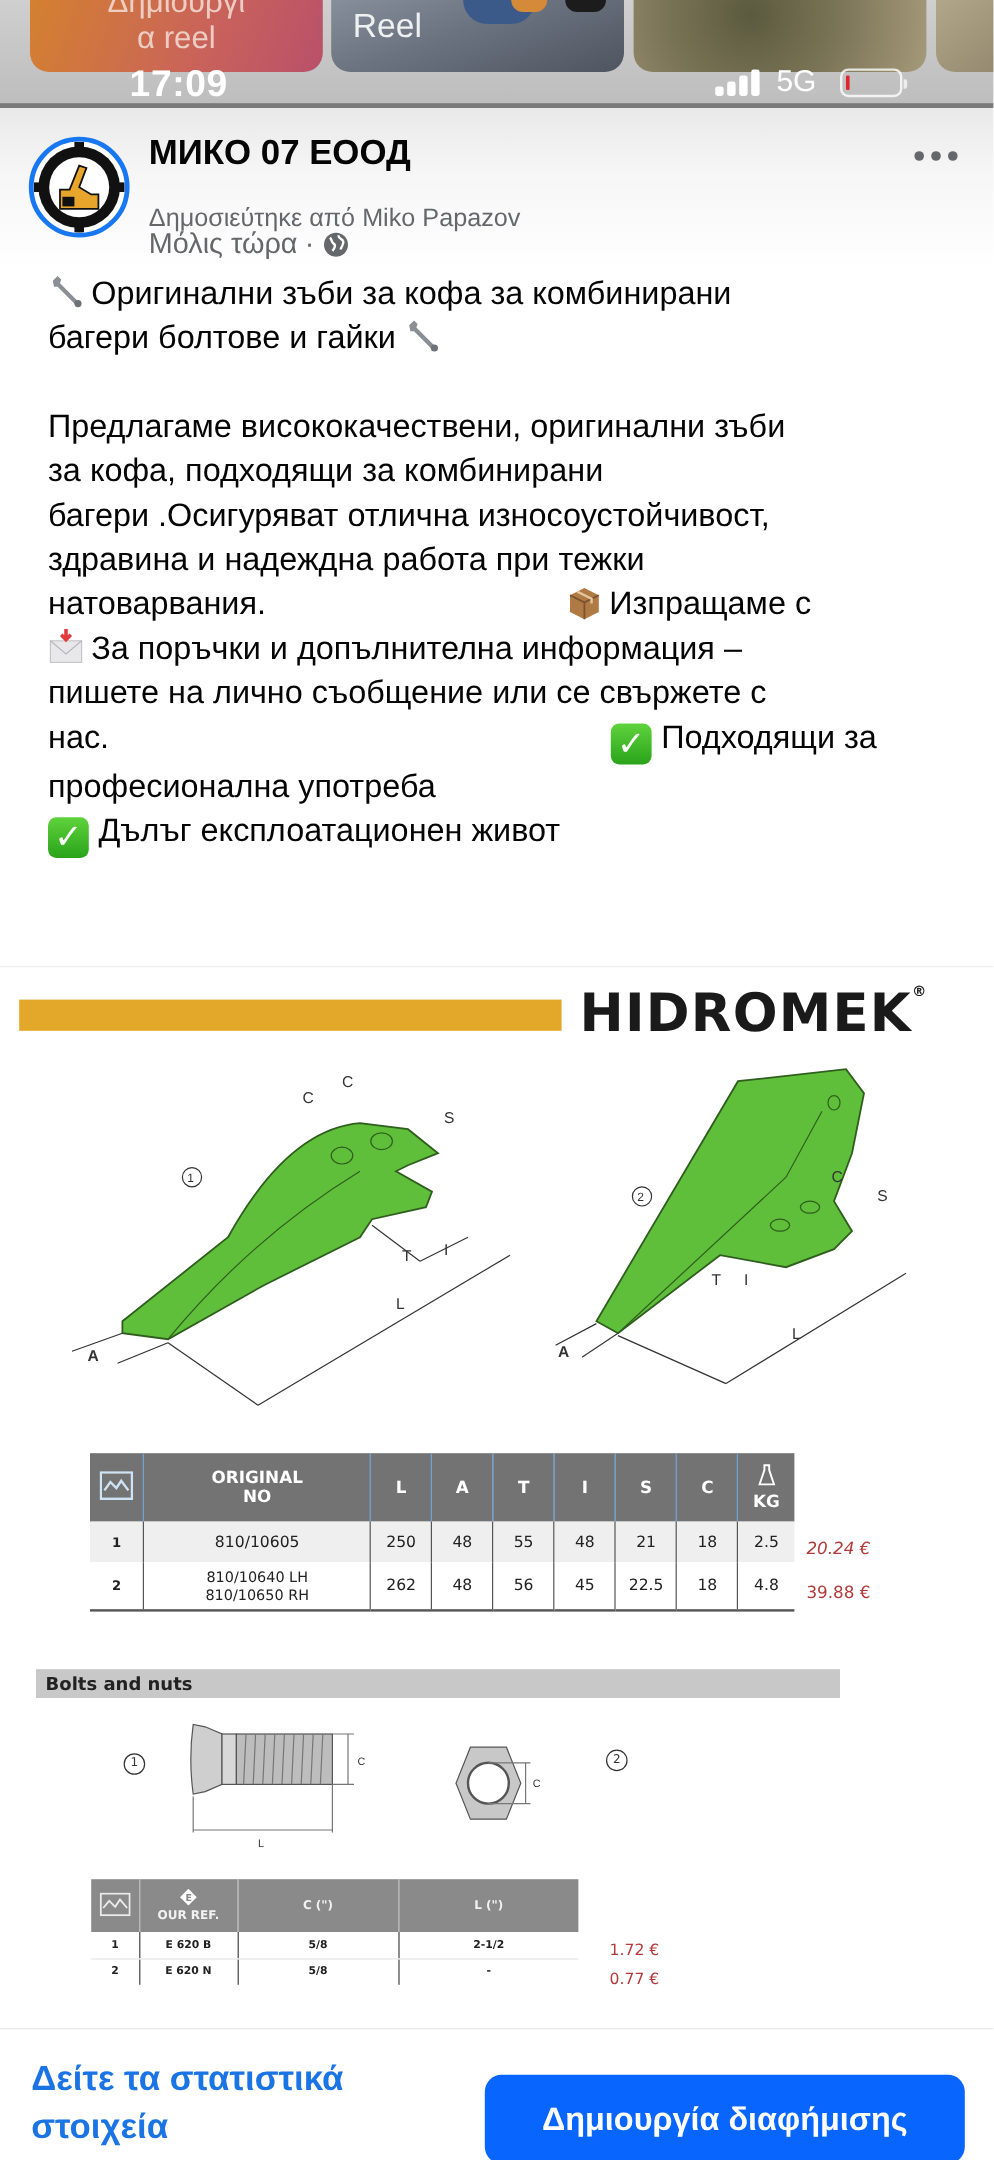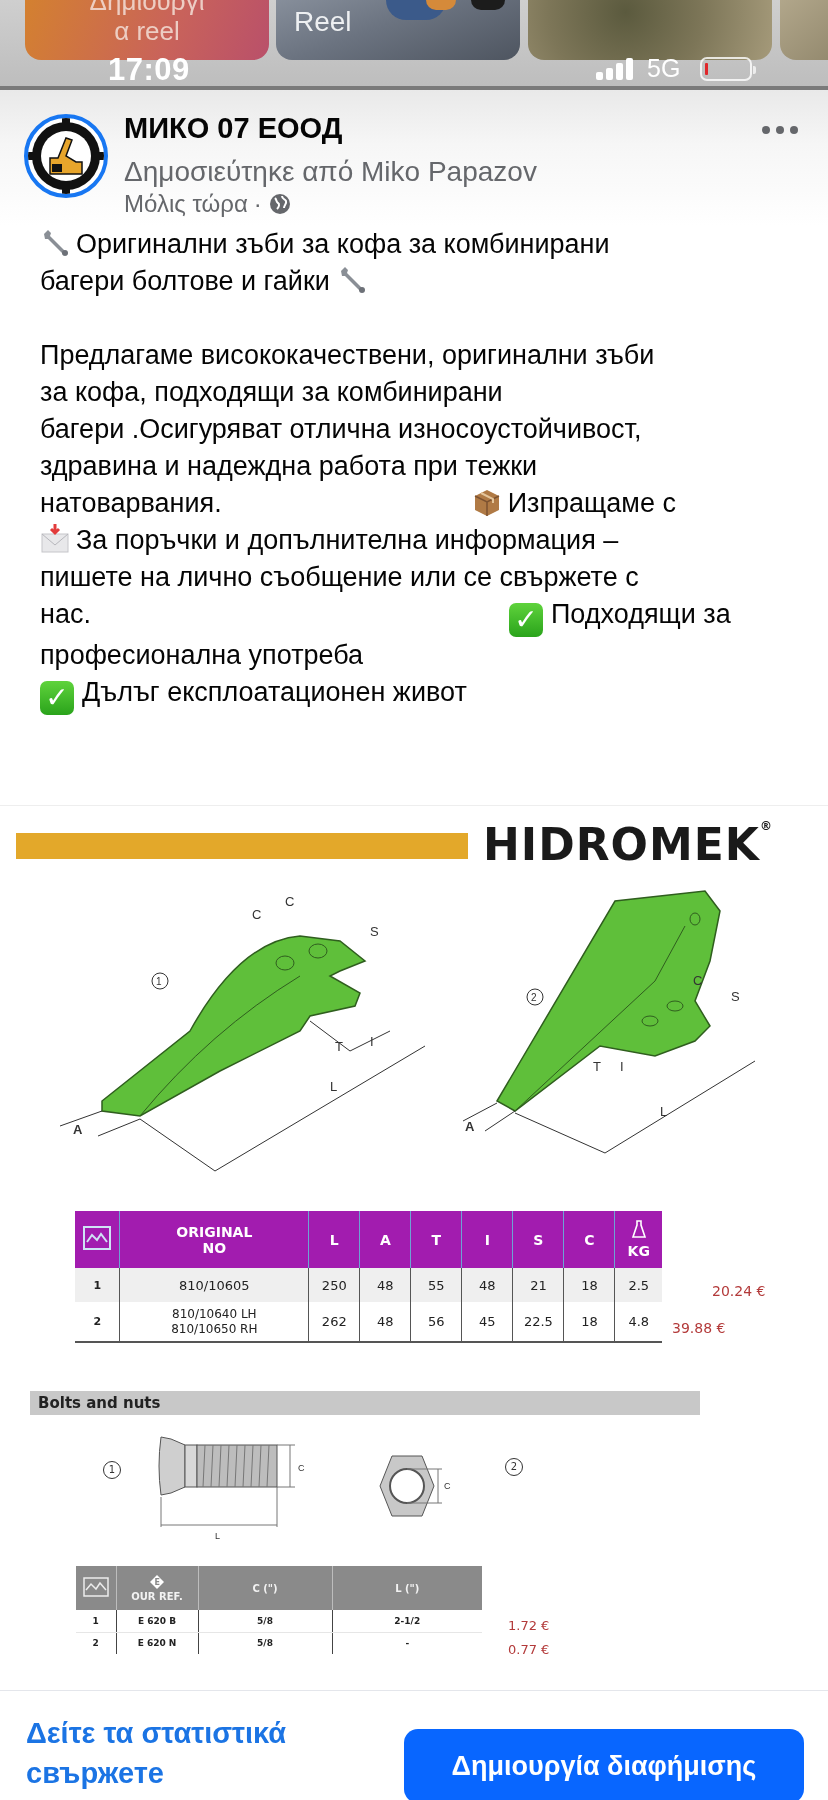--- a/index.html
+++ b/index.html
@@ -31,21 +31,21 @@
   .battery { position: absolute; left: 700px; top: 5px; width: 52px; height: 24px; border: 2px solid rgba(255,255,255,.8); border-radius: 7px; }
   .battery .lvl { position: absolute; left: 3px; top: 4px; width: 3px; height: 12px; background: #e0262a; border-radius: 1px; }
   .battery .nub { position: absolute; right: -6px; top: 7px; width: 3px; height: 8px; background: rgba(255,255,255,.7); border-radius: 0 2px 2px 0; }
   .header-divider { position: absolute; left: 0; top: 86px; width: 828px; height: 4px; background: #7a7a7a; }
 
   
   .post { position: absolute; left: 0; top: 90px; width: 828px; }
   .post-head { position: relative; height: 136px; background: linear-gradient(#e9e9e9, #f6f6f6 40%, #ffffff); }
   .avatar { position: absolute; left: 24px; top: 24px; width: 84px; height: 84px; border-radius: 50%; border: 4px solid #1877f2; background: #ffffff; overflow: hidden; }
   .page-name { position: absolute; left: 124px; top: 22px; font-size: 29px; font-weight: bold; color: #050505; }
-  .posted-by { position: absolute; left: 124px; top: 66px; font-size: 28px; color: #65676b; }
+  .posted-by { position: absolute; left: 124px; top: 80px; font-size: 21px; color: #65676b; }
   .meta { position: absolute; left: 124px; top: 100px; font-size: 24px; color: #65676b; display: flex; align-items: center; gap: 6px; }
   .globe { width: 24px; height: 24px; }
   .more { position: absolute; right: 30px; top: 36px; width: 36px; height: 12px; display: flex; justify-content: space-between; }
   .more span { width: 8px; height: 8px; background: #65676b; border-radius: 50%; }
 
   
   .post-text { padding: 0 24px 0 40px; font-size: 27px; line-height: 37px; color: #050505; }
   .post-text p { white-space: pre-wrap; }
   .post-text .blank { height: 37px; }
   .emo { display: inline-block; width: 30px; height: 30px; vertical-align: -5px; margin-right: 6px; }
@@ -53,21 +53,21 @@
   .spacer-inline { display: inline-block; }
 
   
   .post-image { position: absolute; left: 0; top: 805px; width: 828px; height: 885px; background: #ffffff; border-top: 1px solid #eeeeee; }
   .hidro-bar { position: absolute; left: 16px; top: 27px; width: 452px; height: 26px; background: #e3a82a; }
   .hidro-logo { position: absolute; left: 483px; top: 13px; font-size: 44px; font-weight: bold; letter-spacing: 1px; color: #1a1a1a; font-family: "DejaVu Sans", sans-serif; }
   .hidro-logo sup { font-size: 12px; vertical-align: top; }
 
   .dtable { position: absolute; border-collapse: collapse; font-family: "DejaVu Sans", sans-serif; }
   .t1 { left: 75px; top: 405px; width: 587px; }
-  .t1 th { background: #a21caf; color: #ffffff; font-size: 14px; font-weight: bold; height: 57px; border-left: 1px solid #6da4d4; text-align: center; }
+  .t1 th { background: #737373; color: #ffffff; font-size: 14px; font-weight: bold; height: 57px; border-left: 1px solid #6da4d4; text-align: center; }
   .t1 th:first-child { border-left: none; }
   .t1 td { font-size: 13px; text-align: center; color: #222; border-left: 1px solid #555; height: 34px; }
   .t1 td:first-child { border-left: none; font-weight: bold; font-size: 11px; }
   .t1 tr.r1 td { background: #efefef; }
   .t1 tr.r2 td { background: #ffffff; border-bottom: 2px solid #555; height: 40px; }
   .t1 td.two { line-height: 15px; font-size: 12px; text-align: center; }
   .price { position: absolute; font-size: 14px; color: #b33a3a; font-family: "DejaVu Sans", sans-serif; }
 
   .bolts-bar { position: absolute; left: 30px; top: 585px; width: 670px; height: 24px; background: #c8c8c8; font-size: 15px; font-weight: bold; color: #222; padding-left: 8px; line-height: 24px; font-family: "DejaVu Sans", sans-serif; }
 
@@ -268,21 +268,21 @@
       <td>262</td>
       <td>48</td>
       <td>56</td>
       <td>45</td>
       <td>22.5</td>
       <td>18</td>
       <td>4.8</td>
     </tr>
   </tbody>
     </table>
-  <div class="price" style="left:712px;top:477px;">20.24 €</div>
+  <div class="price" style="left:672px;top:477px;font-style:italic;">20.24 €</div>
   <div class="price" style="left:672px;top:514px;">39.88 €</div>
 
   <div class="bolts-bar">Bolts and nuts</div>
   <div class="circle-num" style="left:103px;top:655px;">1</div>
   <svg style="position:absolute;left:155px;top:625px;" width="175" height="115" viewBox="0 0 175 115">
     <path d="M6 6 Q2 35 6 64 L16 62 L30 56 L30 14 L16 8 Z" fill="#cfcfcf" stroke="#555"></path>
     <rect x="30" y="14" width="12" height="42" fill="#d8d8d8" stroke="#555"></rect>
     <rect x="42" y="14" width="80" height="42" fill="#bdbdbd" stroke="#555"></rect>
     <g stroke="#777">
       <line x1="50" y1="14" x2="48" y2="56"></line>
@@ -340,15 +340,15 @@
       <td>5/8</td>
       <td>-</td>
     </tr>
   </tbody>
     </table>
   <div class="price" style="left:508px;top:812px;font-size:13px;">1.72 €</div>
   <div class="price" style="left:508px;top:836px;font-size:13px;">0.77 €</div>
 </div>
 
 <div class="footer">
-  <div class="insights-link">Δείτε τα στατιστικά свържете</div>
+  <div class="insights-link">Δείτε τα στατιστικά στοιχεία</div>
   <button class="boost-btn">Δημιουργία διαφήμισης</button>
 </div>
 
 </body></html>

